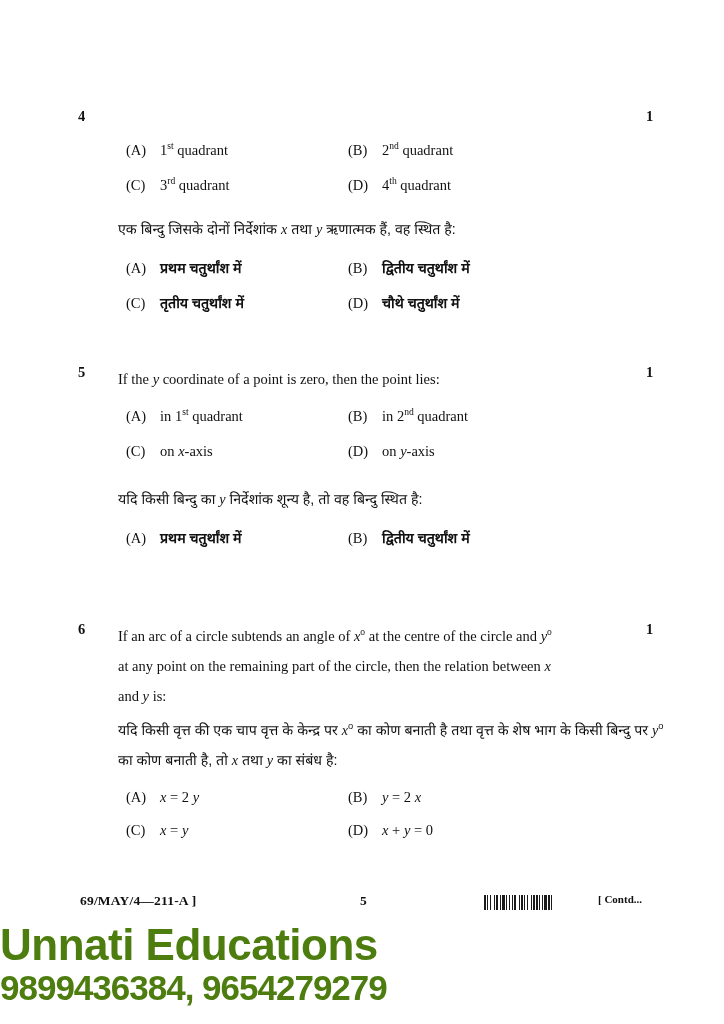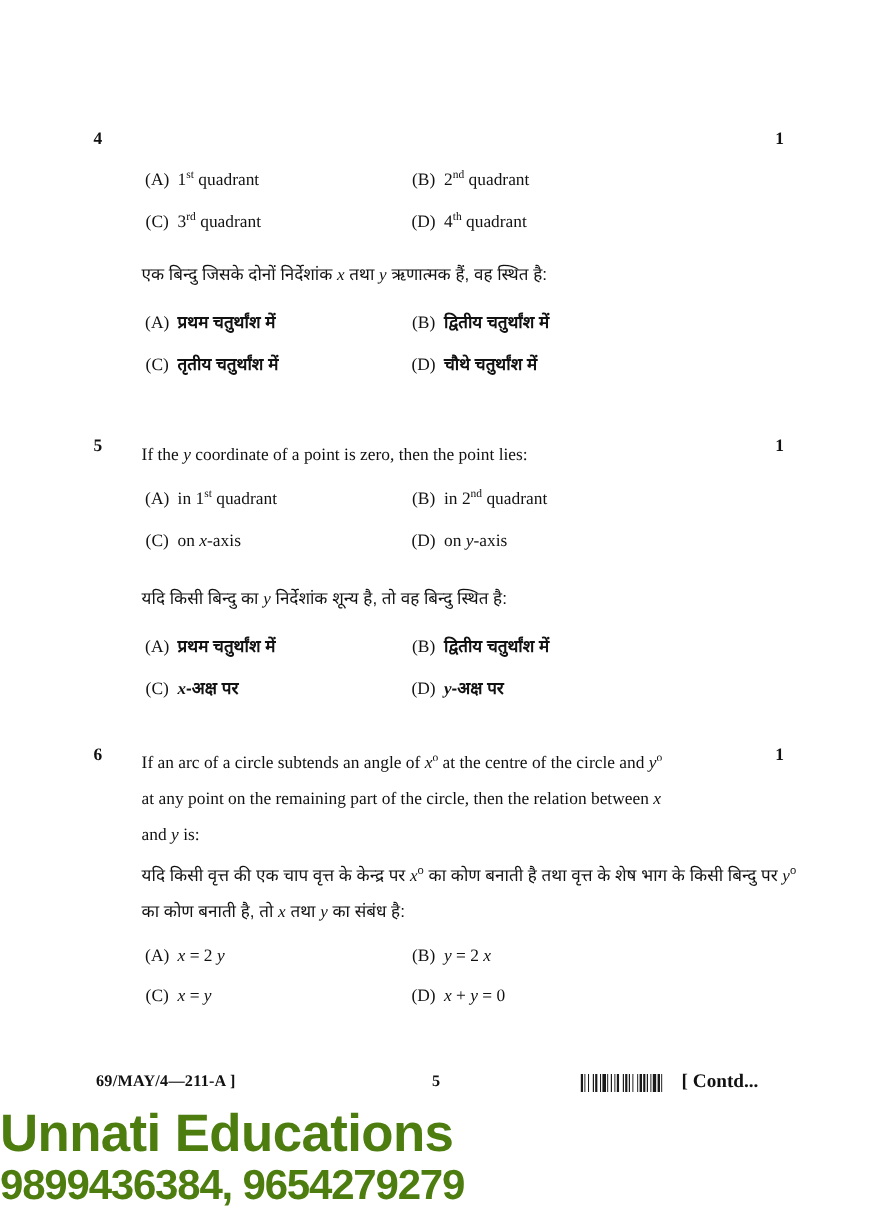--- a/index.html
+++ b/index.html
@@ -71,23 +71,22 @@
 
   .q-stem-hi {
     margin-left: 40px;
     margin-right: 40px;
     line-height: 30px;
   }
 
   
   .opt-row {
     position: relative;
-    margin-left: 36px;
+    margin-left: 48px;
     height: 35px;
-    text-align: center;
   }
   .opt {
     position: absolute;
     top: 0;
     white-space: nowrap;
     font-size: 14.5px;
   }
   .opt.col-a { left: 0px; }
   .opt.col-b { left: 222px; }
   .opt-label {
@@ -142,24 +141,24 @@
     align-items: stretch;
     gap: 0px;
   }
   .barcode i {
     display: block;
     background: #1a1a1a;
     height: 100%;
   }
   .footer-contd {
     position: absolute;
-    left: 568px;
-    top: 0;
-    font-weight: bold;
-    font-size: 16px;
+    left: 598px;
+    top: 0;
+    font-weight: bold;
+    font-size: 11px;
     text-align: center;
   }
 
   
   .wm {
     position: absolute;
     left: 0;
     width: 724px;
     text-align: left;
     color: #4d7c0f;
@@ -258,28 +257,20 @@
 
       <div class="opt-row" style="margin-top:14px;">
         <span class="opt col-a">
           <span class="opt-label">(A)</span><span class="opt-text hi">प्रथम चतुर्थांश में</span>
         </span>
         <span class="opt col-b">
           <span class="opt-label">(B)</span><span class="opt-text hi">द्वितीय चतुर्थांश में</span>
         </span>
       </div>
 
-      <div class="opt-row">
-        <span class="opt col-a">
-          <span class="opt-label">(C)</span><span class="opt-text hi"><span class="it" style="font-family:'Liberation Serif',serif;">x</span>-अक्ष पर</span>
-        </span>
-        <span class="opt col-b">
-          <span class="opt-label">(D)</span><span class="opt-text hi"><span class="it" style="font-family:'Liberation Serif',serif;">y</span>-अक्ष पर</span>
-        </span>
-      </div>
     </div>
 
     <div class="q-block" style="top:621px;">
       <div class="q-head">
         <span class="q-num">6</span>
         <span class="q-marks">1</span>
         <div class="q-stem" style="margin-right:114px;">If an arc of a circle subtends an angle of <span class="it">x</span><sup>o</sup> at the centre of the circle and <span class="it">y</span><sup>o</sup> at any point on the remaining part of the circle, then the relation between <span class="it">x</span> and <span class="it">y</span> is:</div>
       </div>
 
       <div class="q-stem-hi hi" style="margin-top:4px; margin-right:0px;">यदि किसी वृत्त की एक चाप वृत्त के केन्द्र पर <span class="it" style="font-family:'Liberation Serif',serif;">x</span><sup>o</sup> का कोण बनाती है तथा वृत्त के शेष भाग के किसी बिन्दु पर <span class="it" style="font-family:'Liberation Serif',serif;">y</span><sup>o</sup> का कोण बनाती है, तो <span class="it" style="font-family:'Liberation Serif',serif;">x</span> तथा <span class="it" style="font-family:'Liberation Serif',serif;">y</span> का संबंध है:</div>

